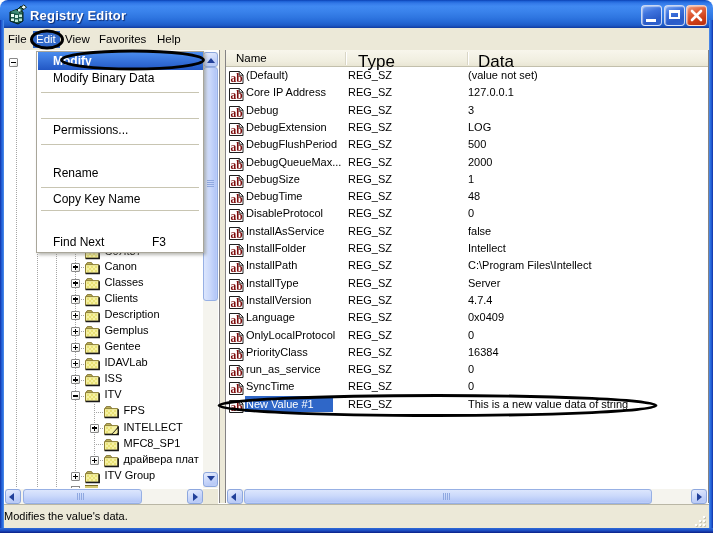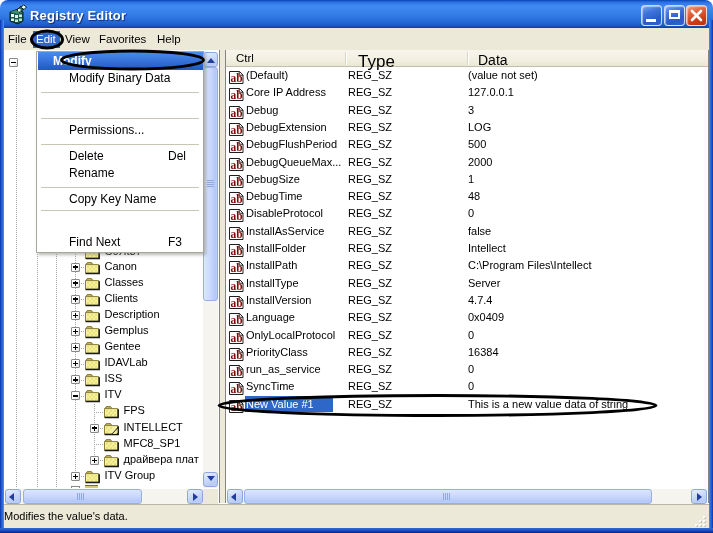--- a/index.html
+++ b/index.html
@@ -37,21 +37,21 @@
 .sbtn{background:linear-gradient(160deg,#E8EEFD 0%,#CCD9FA 45%,#B9CAF6 80%,#C2D2F8 100%);border:1px solid #8DA7DE;border-radius:3px}
 .thumbh{background:linear-gradient(180deg,#DCE6FD 0%,#CBD9FB 45%,#B4C7F7 90%,#BECFF9 100%);border:1px solid #97B0E4;border-radius:3px}
 .thumbv{background:linear-gradient(90deg,#DCE6FD 0%,#CBD9FB 45%,#B4C7F7 90%,#BECFF9 100%);border:1px solid #97B0E4;border-radius:3px}
 
 .trow{font-size:11px;color:#000;white-space:nowrap}
 .ebox{width:9px;height:9px;background:linear-gradient(135deg,#fff 55%,#DCDCD6);border:1px solid #888;border-radius:1px;font-size:0}
 .dotv{width:1px;background-image:repeating-linear-gradient(to bottom,#A5A5A5 0 1px,transparent 1px 2px)}
 .doth{height:1px;background-image:repeating-linear-gradient(to right,#A5A5A5 0 1px,transparent 1px 2px)}
 
 #dropdown{left:36px;top:51px;width:168px;height:202px;background:#fff;border:1px solid #A9A69A;box-shadow:2px 2px 3px rgba(120,120,110,.5);font-size:12px;color:#000}
-.mi{left:17px;width:133px;height:17px;line-height:17px}
+.mi{left:1px;width:133px;height:17px;line-height:17px}
 .mi span.lbl,#misel span.lbl{position:absolute;left:15px}
 .mi span.sc{position:absolute;left:114px}
 .msep{left:4px;width:158px;height:1px;background:#C8C5B2}
 #misel{left:1px;top:0;width:165px;height:18px;background:linear-gradient(#4A8CEE,#2257C4);color:#fff;font-weight:bold;line-height:18px}
 
 #status{left:4px;top:504px;width:705px;height:24px;background:#ECE9D8;border-top:1px solid #B9B6A5;font-size:11px;color:#000}
 </style></head><body>
 <div id="win">
 <div class="abs" id="title"></div>
 <div class="abs" id="bl"></div>
@@ -84,23 +84,23 @@
 <div class="abs" id="editsel"></div>
 <div class="abs mbi" style="left:8px;top:31px;color:#000">File</div>
 <div class="abs mbi" style="left:36px;top:31px;color:#fff">Edit</div>
 <div class="abs mbi" style="left:65px;top:31px;color:#000">View</div>
 <div class="abs mbi" style="left:99px;top:31px;color:#000">Favorites</div>
 <div class="abs mbi" style="left:157px;top:31px;color:#000">Help</div>
 <div class="abs" id="treepane"></div>
 <div class="abs" id="splitter"></div>
 <div class="abs" id="listpane">
 <div class="abs" id="lhead"></div>
-<div class="abs" style="left:10px;top:2px;font-size:11.5px">Ctrl</div>
+<div class="abs" style="left:10px;top:2px;font-size:11.5px">Name</div>
 <div class="abs" style="left:132px;top:2px;font-size:17px">Type</div>
-<div class="abs" style="left:252px;top:2px;font-size:14px">Data</div>
+<div class="abs" style="left:252px;top:2px;font-size:17px">Data</div>
 <div class="abs hdiv" style="left:119px"></div>
 <div class="abs hdiv" style="left:241px"></div>
 </div>
 <div class="abs lrow" style="left:225px;top:67.0px">
 <svg class="abs" style="left:3px;top:3px" width="17" height="15" viewBox="0 0 17 15">
 <path d="M1.5 1.5 h10 l3.5 3.5 v8.5 h-13.5 z" fill="#fff" stroke="#1F1F1F"></path>
 <path d="M11.2 1.5 v3.7 h3.8" fill="none" stroke="#1F1F1F"></path>
 <text x="2.6" y="11.6" font-family="Liberation Serif" font-weight="bold" font-size="11.5" fill="#7D0B0B">ab</text>
       </svg>
 <div class="abs lname">(Default)</div>
@@ -640,24 +640,20 @@
       </div>
 <div class="abs mi" style="top:18px">
         <span class="lbl">Modify Binary Data</span>
 </div>
 <div class="abs msep" style="top:39.5px"></div>
 <div class="abs msep" style="top:65.5px"></div>
 <div class="abs mi" style="top:70px">
         <span class="lbl">Permissions...</span>
 </div>
 <div class="abs msep" style="top:91.5px"></div>
-<div class="abs mi" style="top:96px">
-        <span class="lbl">Delete</span>
-<span class="sc">Del</span>
-</div>
 <div class="abs mi" style="top:113px">
         <span class="lbl">Rename</span>
 </div>
 <div class="abs msep" style="top:134.5px"></div>
 <div class="abs mi" style="top:139px">
         <span class="lbl">Copy Key Name</span>
 </div>
 <div class="abs msep" style="top:158px"></div>
 <div class="abs mi" style="top:182px">
         <span class="lbl">Find Next</span>

